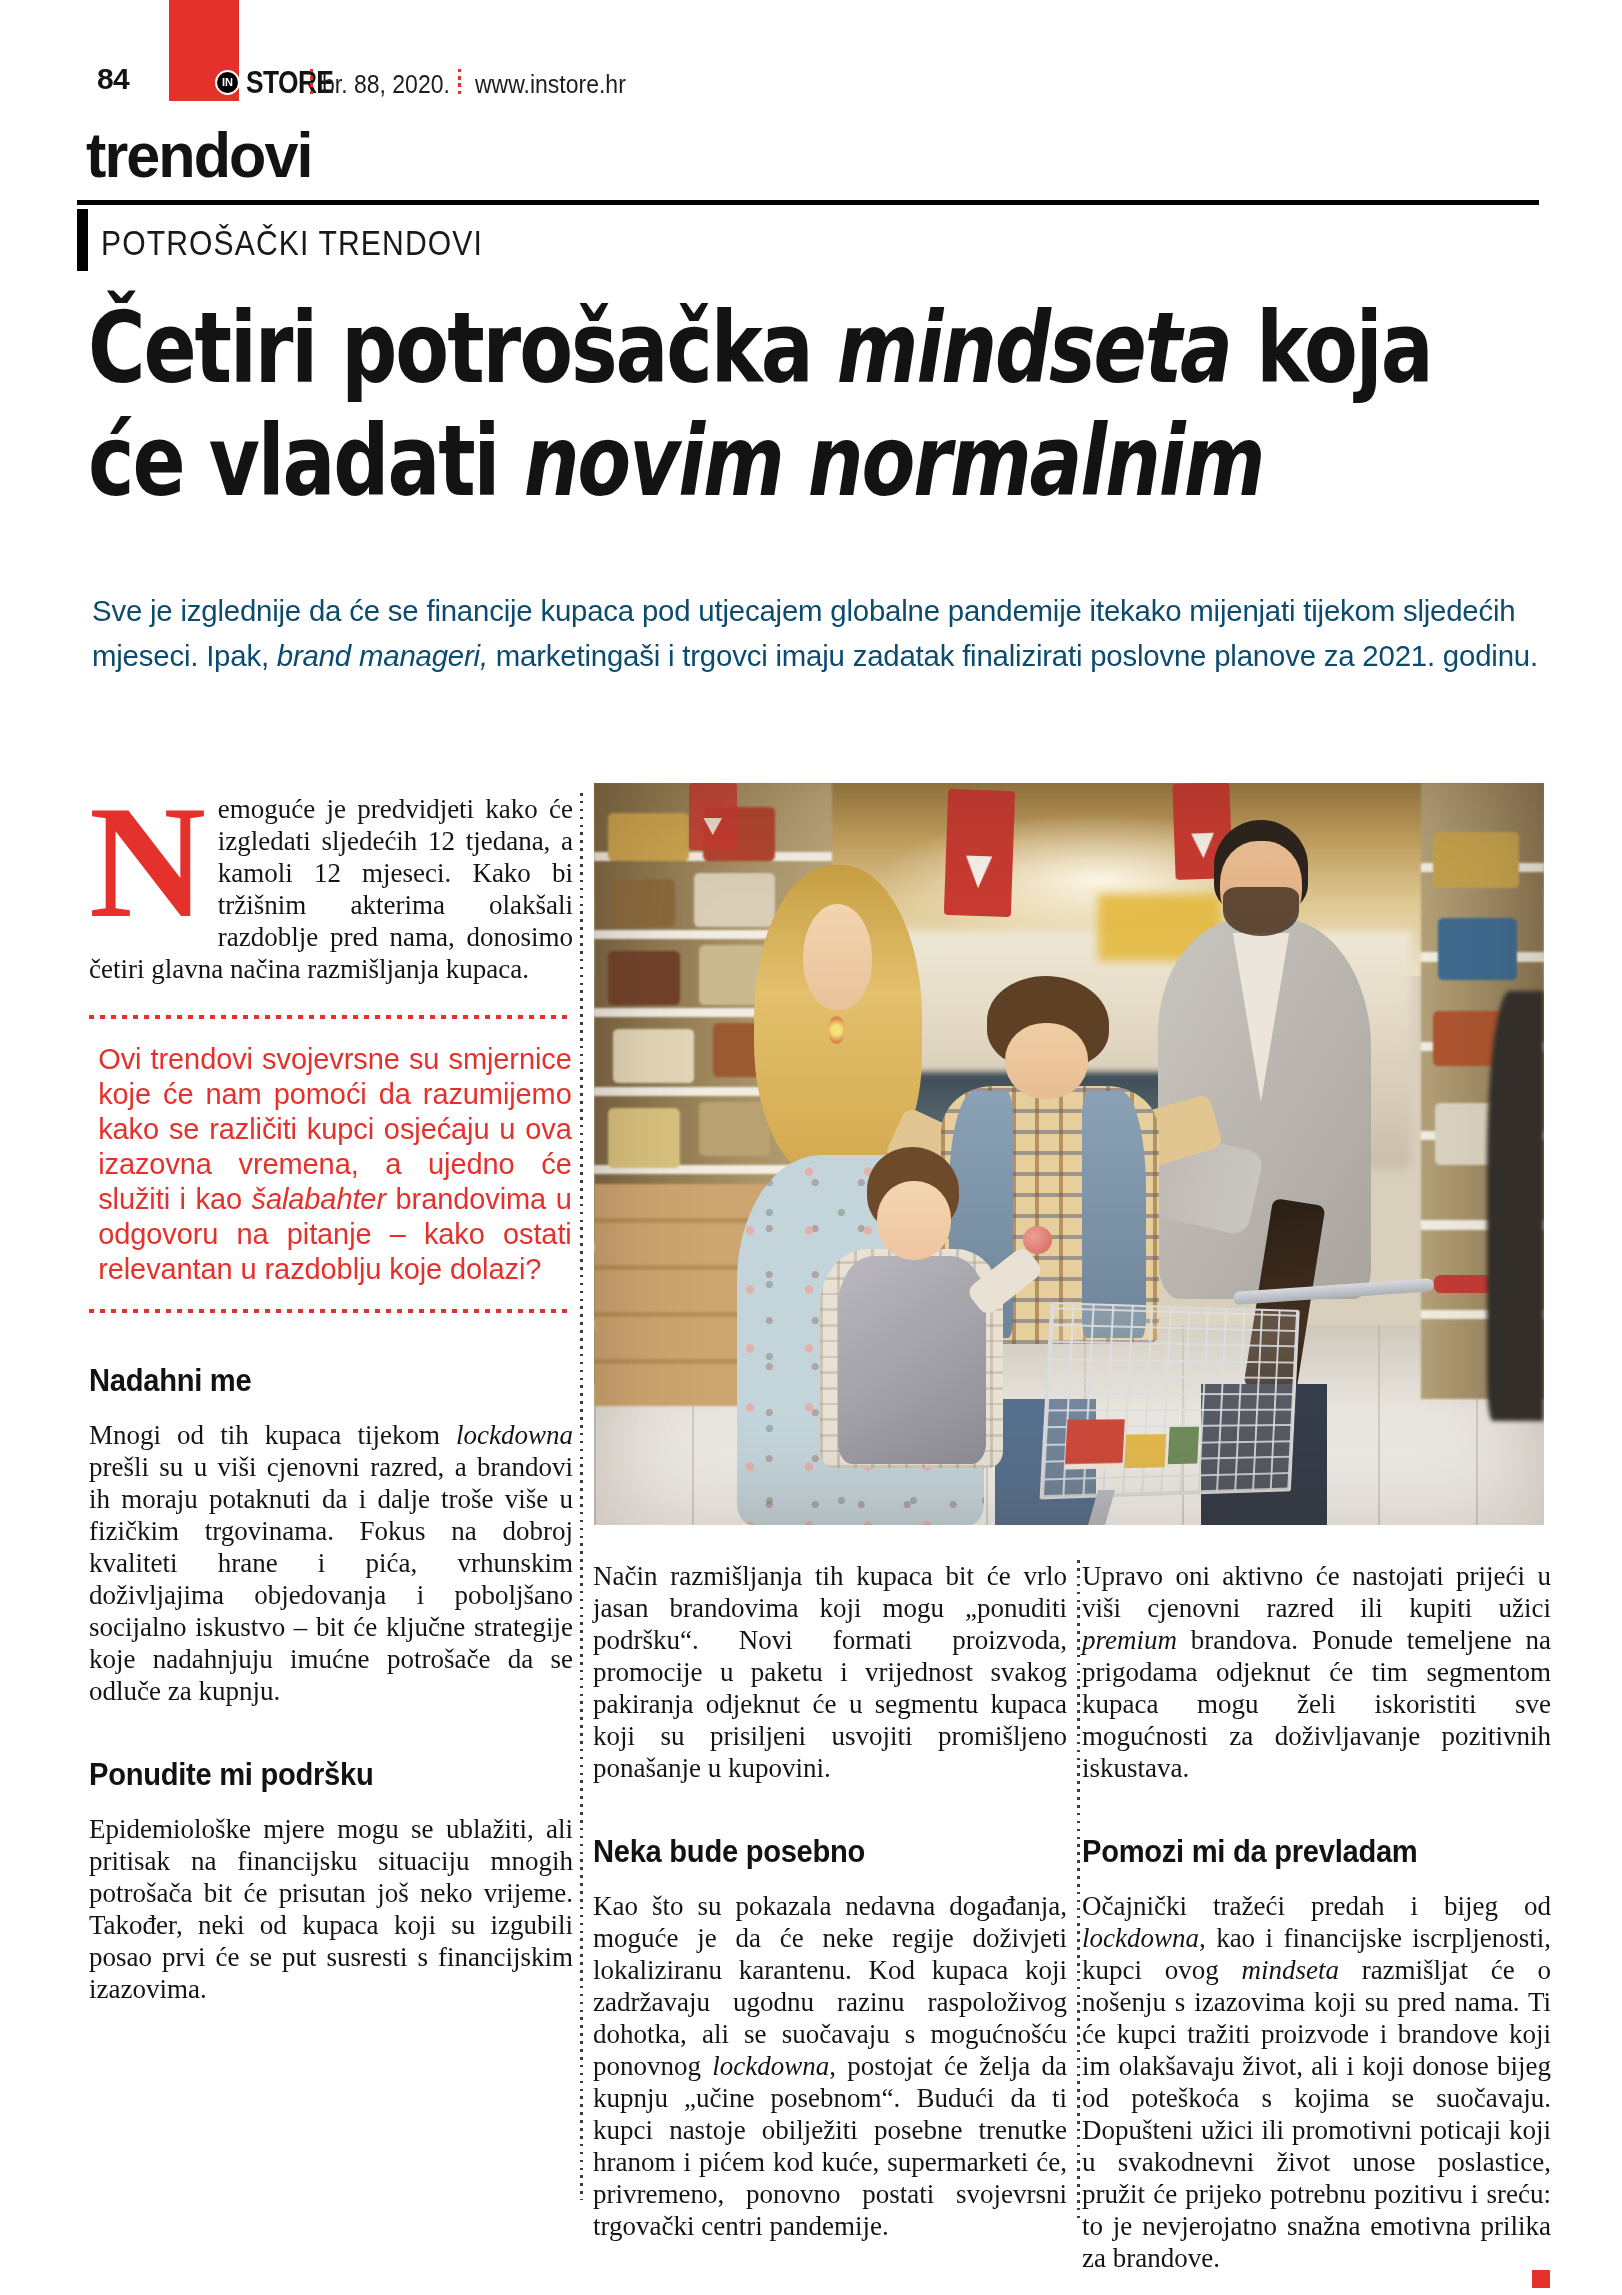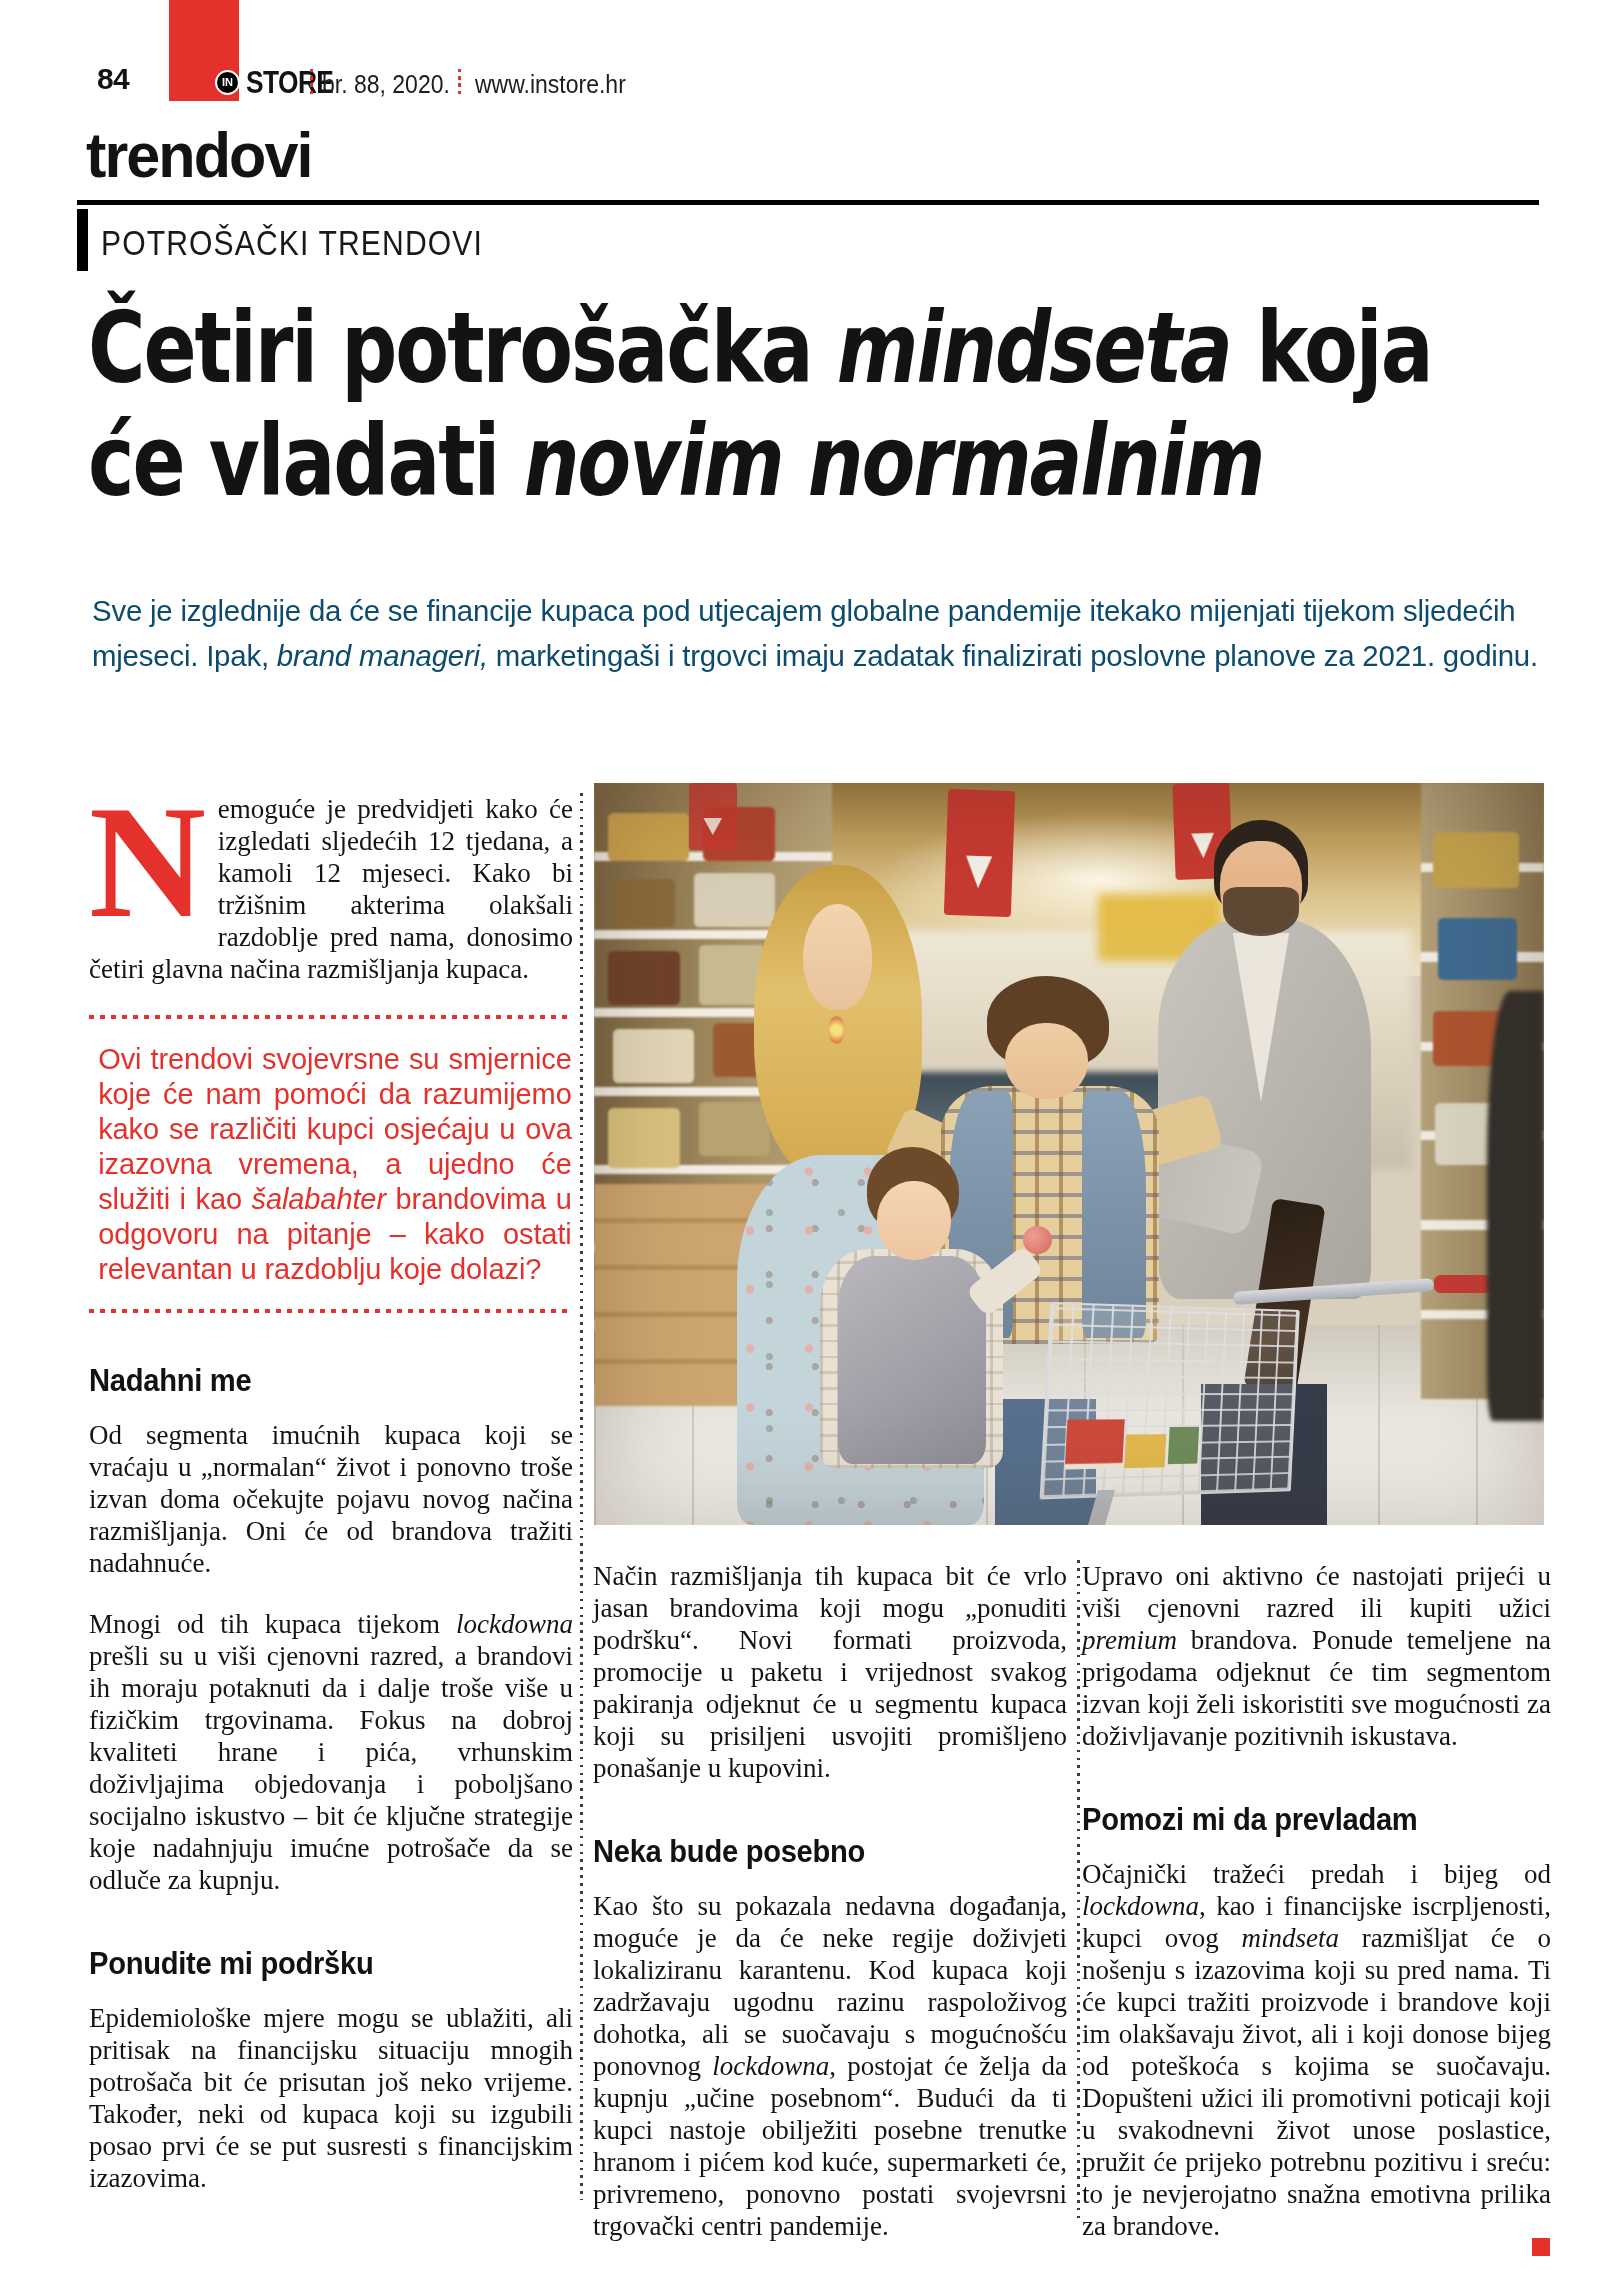--- a/index.html
+++ b/index.html
@@ -209,21 +209,20 @@
   <div class="lead"><span>Sve je izglednije da će se financije kupaca pod utjecajem globalne pandemije itekako mijenjati tijekom sljedećih mjeseci. Ipak, </span><span class="it">brand manageri,</span><span> marketingaši i trgovci imaju zadatak finalizirati poslovne planove za 2021. godinu.</span></div>
 
   <section class="col col1">
     <p class="intro"><span class="dropcap">N</span><span><span>emoguće je predvidjeti kako će izgledati sljedećih 12 tjedana, a kamoli 12 mjeseci. Kako bi tržišnim akterima olakšali razdoblje pred nama, donosimo četiri glavna načina razmišljanja kupaca.</span></span></p>
     <aside class="callout">
       <div class="dotline"></div>
       <div class="callout-text"><span>Ovi trendovi svojevrsne su smjernice koje će nam pomoći da razumijemo kako se različiti kupci osjećaju u ova izazovna vremena, a ujedno će služiti i kao </span><span class="it">šalabahter</span><span> brandovima u odgovoru na pitanje – kako ostati relevantan u razdoblju koje dolazi?</span></div>
       <div class="dotline"></div>
     </aside>
     <h3>Nadahni me</h3>
-    <p><span>Od segmenta imućnih kupaca koji se vraćaju u „normalan“ život i ponovno troše izvan doma očekujte pojavu novog načina razmišljanja. Oni će od brandova tražiti nadahnuće.</span></p>
     <p><span>Mnogi od tih kupaca tijekom </span><span class="it">lockdowna</span><span> prešli su u viši cjenovni razred, a brandovi ih moraju potaknuti da i dalje troše više u fizičkim trgovinama. Fokus na dobroj kvaliteti hrane i pića, vrhunskim doživljajima objedovanja i poboljšano socijalno iskustvo – bit će ključne strategije koje nadahnjuju imućne potrošače da se odluče za kupnju.</span></p>
     <h3>Ponudite mi podršku</h3>
     <p><span>Epidemiološke mjere mogu se ublažiti, ali pritisak na financijsku situaciju mnogih potrošača bit će prisutan još neko vrijeme. Također, neki od kupaca koji su izgubili posao prvi će se put susresti s financijskim izazovima.</span></p>
   </section>
 
   <figure class="photo">
     <div class="ph-ceiling"></div>
     <div class="ph-glow"></div>
     <div class="ph-back"></div>
     <div class="ph-freezer"></div>
@@ -308,21 +307,21 @@
     <div class="ph-vignette"></div>
   </figure>
 
   <section class="col col2">
     <p><span>Način razmišljanja tih kupaca bit će vrlo jasan brandovima koji mogu „ponuditi podršku“. Novi formati proizvoda, promocije u paketu i vrijednost svakog pakiranja odjeknut će u segmentu kupaca koji su prisiljeni usvojiti promišljeno ponašanje u kupovini.</span></p>
     <h3>Neka bude posebno</h3>
     <p><span>Kao što su pokazala nedavna događanja, moguće je da će neke regije doživjeti lokaliziranu karantenu. Kod kupaca koji zadržavaju ugodnu razinu raspoloživog dohotka, ali se suočavaju s mogućnošću ponovnog </span><span class="it">lockdowna</span><span>, postojat će želja da kupnju „učine posebnom“. Budući da ti kupci nastoje obilježiti posebne trenutke hranom i pićem kod kuće, supermarketi će, privremeno, ponovno postati svojevrsni trgovački centri pandemije.</span></p>
   </section>
 
   <section class="col col3">
-    <p><span>Upravo oni aktivno će nastojati prijeći u viši cjenovni razred ili kupiti užici </span><span class="it">premium</span><span> brandova. Ponude temeljene na prigodama odjeknut će tim segmentom izvan koji želi iskoristiti sve mogućnosti za doživljavanje pozitivnih iskustava.</span></p>
+    <p><span>Upravo oni aktivno će nastojati prijeći u viši cjenovni razred ili kupiti užici </span><span class="it">premium</span><span> brandova. Ponude temeljene na prigodama odjeknut će tim segmentom kupaca mogu želi iskoristiti sve mogućnosti za doživljavanje pozitivnih iskustava.</span></p>
     <h3>Pomozi mi da prevladam</h3>
     <p><span>Očajnički tražeći predah i bijeg od </span><span class="it">lockdowna</span><span>, kao i financijske iscrpljenosti, kupci ovog </span><span class="it">mindseta</span><span> razmišljat će o nošenju s izazovima koji su pred nama. Ti će kupci tražiti proizvode i brandove koji im olakšavaju život, ali i koji donose bijeg od poteškoća s kojima se suočavaju. Dopušteni užici ili promotivni poticaji koji u svakodnevni život unose poslastice, pružit će prijeko potrebnu pozitivu i sreću: to je nevjerojatno snažna emotivna prilika za brandove.</span></p>
     <span class="endmark"></span>
   </section>
 
   <div class="vsep vsep1"></div>
   <div class="vsep vsep2"></div>
 
 </div>
 

